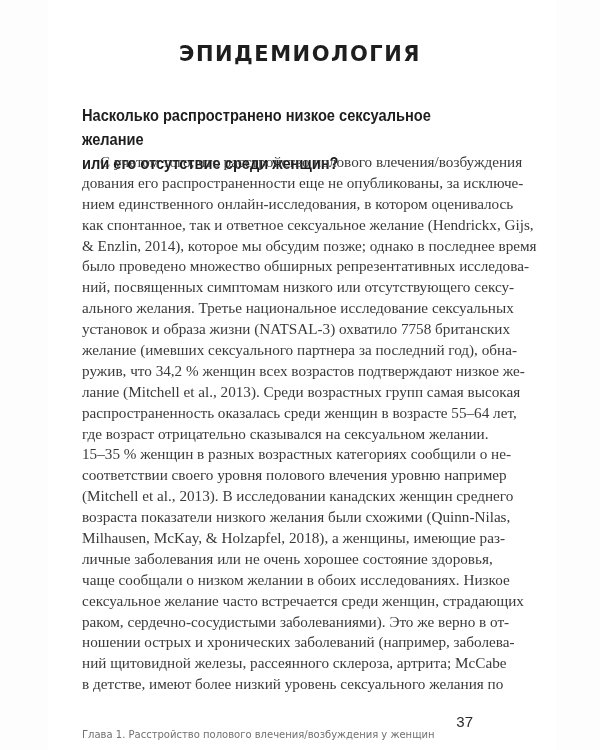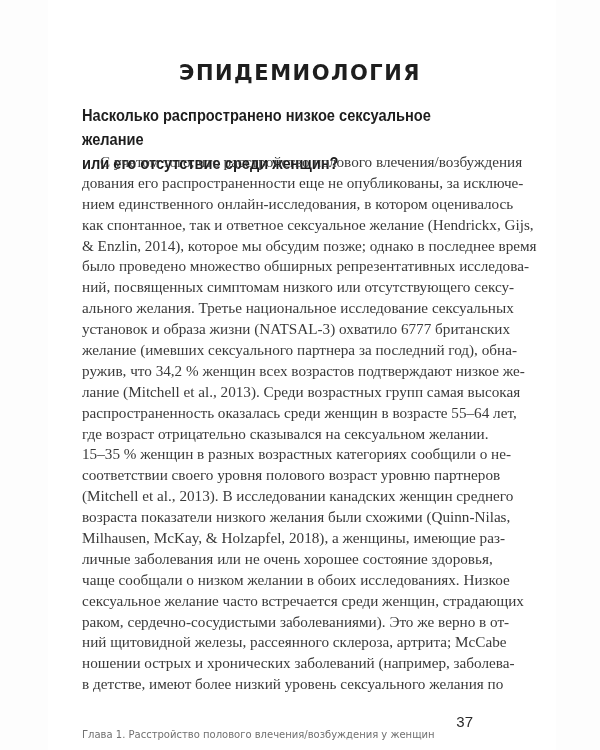--- a/index.html
+++ b/index.html
@@ -1,19 +1,19 @@
 <!DOCTYPE html>
 <html><head>
 <meta charset="utf-8">
 <style>
   html, body { margin:0; padding:0; }
   body { width:600px; height:750px; background:#fdfdfd; position:relative; overflow:hidden; }
   .page { position:absolute; left:48px; top:0; width:508px; height:750px; background:#ffffff; }
   .title { position:absolute; left:0; width:600px; top:42px; text-align:center;
-    font-family:"DejaVu Sans", sans-serif; font-weight:bold; font-size:21px; letter-spacing:1.5px; color:#1e1e1e;margin-top:19px; }
+    font-family:"DejaVu Sans", sans-serif; font-weight:bold; font-size:21px; letter-spacing:1.5px; color:#1e1e1e; }
   .subhead { position:absolute; left:82px; top:104px; width:420px;
     font-family:"Liberation Sans", sans-serif; font-weight:bold; font-size:17px; line-height:24px;
     color:#1e1e1e; transform:scaleX(0.86); transform-origin:left top; width:480px; }
   .body { position:absolute; left:82px; top:152px; width:403px;
     font-family:"Liberation Serif", serif; font-size:15.2px; line-height:20.9px; color:#3a3a3a; }
   .line { display:block; white-space:nowrap; text-align:justify; text-align-last:justify; height:20.9px; }
   .line.indent { text-indent:18px; }
   .footer { position:absolute; left:82px; top:713px; width:403px;
     font-family:"DejaVu Sans", sans-serif; font-size:10px; color:#707070; }
   .footer-text { position:absolute; left:0; top:16px; }
@@ -33,37 +33,37 @@
 
 <div class="body">
   <span class="line indent">С учетом того, что расстройство полового влечения/возбуждения</span>
   <span class="line">дования его распространенности еще не опубликованы, за исключе-</span>
   <span class="line">нием единственного онлайн-исследования, в котором оценивалось</span>
   <span class="line">как спонтанное, так и ответное сексуальное желание (Hendrickx, Gijs,</span>
   <span class="line">&amp; Enzlin, 2014), которое мы обсудим позже; однако в последнее время</span>
   <span class="line">было проведено множество обширных репрезентативных исследова-</span>
   <span class="line">ний, посвященных симптомам низкого или отсутствующего сексу-</span>
   <span class="line">ального желания. Третье национальное исследование сексуальных</span>
-  <span class="line">установок и образа жизни (NATSAL-3) охватило 6777 британских</span>
+  <span class="line">установок и образа жизни (NATSAL-3) охватило 7758 британских</span>
   <span class="line">желание (имевших сексуального партнера за последний год), обна-</span>
   <span class="line">ружив, что 34,2 % женщин всех возрастов подтверждают низкое же-</span>
   <span class="line">лание (Mitchell et al., 2013). Среди возрастных групп самая высокая</span>
   <span class="line">распространенность оказалась среди женщин в возрасте 55–64 лет,</span>
   <span class="line">где возраст отрицательно сказывался на сексуальном желании.</span>
   <span class="line">15–35 % женщин в разных возрастных категориях сообщили о не-</span>
-  <span class="line">соответствии своего уровня полового возраст уровню партнеров</span>
+  <span class="line">соответствии своего уровня полового влечения уровню например</span>
   <span class="line">(Mitchell et al., 2013). В исследовании канадских женщин среднего</span>
   <span class="line">возраста показатели низкого желания были схожими (Quinn-Nilas,</span>
   <span class="line">Milhausen, McKay, &amp; Holzapfel, 2018), а женщины, имеющие раз-</span>
   <span class="line">личные заболевания или не очень хорошее состояние здоровья,</span>
   <span class="line">чаще сообщали о низком желании в обоих исследованиях. Низкое</span>
   <span class="line">сексуальное желание часто встречается среди женщин, страдающих</span>
   <span class="line">раком, сердечно-сосудистыми заболеваниями). Это же верно в от-</span>
+  <span class="line">ношении острых и хронических заболеваний (например, заболева-</span>
   <span class="line">ний щитовидной железы, рассеянного склероза, артрита; McCabe</span>
-  <span class="line">ношении острых и хронических заболеваний (например, заболева-</span>
   <span class="line">в детстве, имеют более низкий уровень сексуального желания по</span>
 
 </div>
 
 <div class="footer">
   <span class="footer-text">Глава 1. Расстройство полового влечения/возбуждения у женщин</span>
   <span class="page-num">37</span>
 </div>
 
 </body></html>

